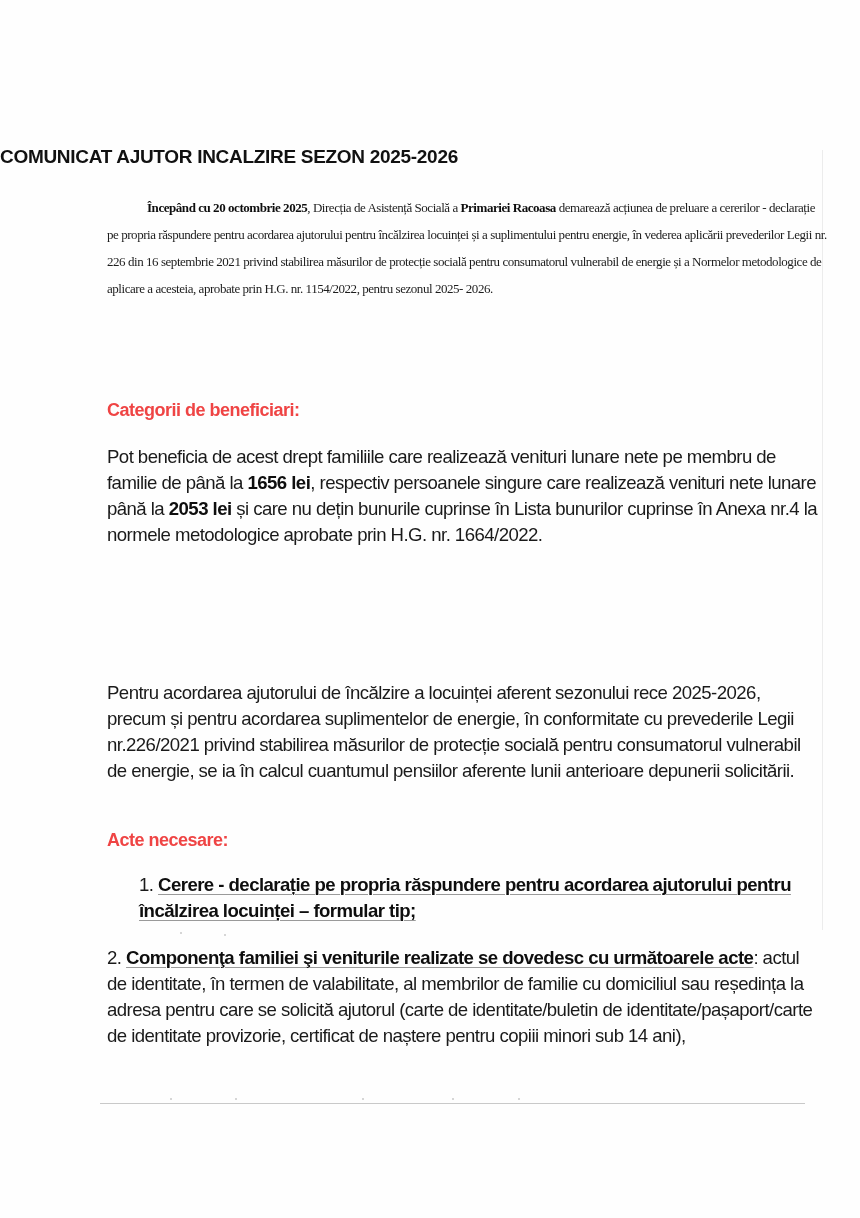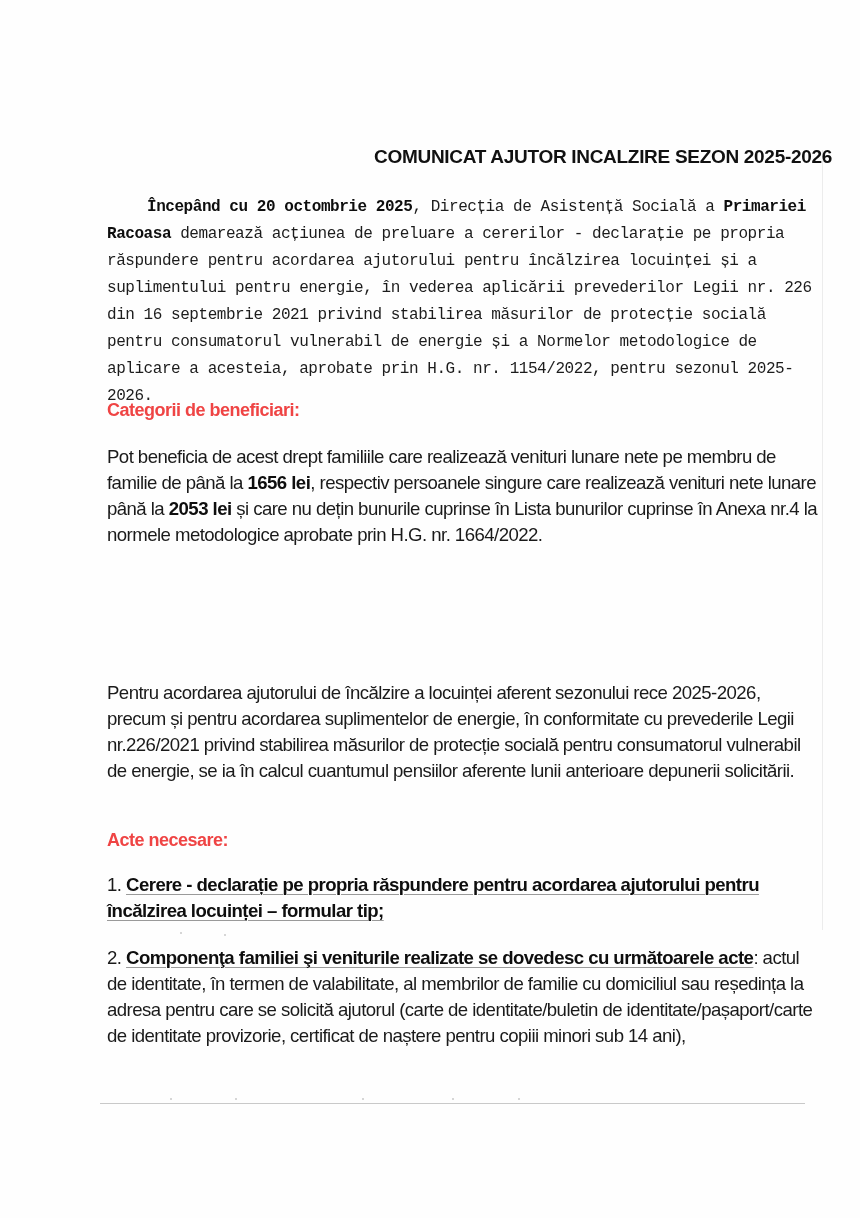--- a/index.html
+++ b/index.html
@@ -17,30 +17,30 @@
     .page {
       position: absolute;
       left: 0; top: 0;
       width: 860px; height: 1218px;
       background: #fefefe;
     }
     .title {
       position: absolute;
       left: 0; width: 832px;
       top: 146px;
-      text-align: right;
+      text-align: left;
       font-family: "Liberation Sans", sans-serif;
       font-weight: bold;
       font-size: 19px;
       letter-spacing: -0.3px;
       color: #111;
     }
     .calibri {
-      font-family: Liberation Mono, monospace;
-      font-size: 16px;
+      font-family: Liberation Serif, serif;
+      font-size: 13px;
       letter-spacing: -0.45px;
       line-height: 27px;
       color: #1c1c1c;
     }
     .arial {
       font-family: "Liberation Sans", sans-serif;
       font-size: 18.6px;
       letter-spacing: -0.55px;
       line-height: 26px;
       color: #1a1a1a;
@@ -103,21 +103,21 @@
 
   <div class="block arial" style="top:444px; width:715px;">
     <span>Pot beneficia de acest drept familiile care realizează venituri lunare nete pe membru de familie de până la </span><b>1656 lei</b><span>,  respectiv persoanele singure care realizează venituri nete lunare până la </span><b>2053 lei</b><span>  și care nu dețin bunurile cuprinse în Lista bunurilor cuprinse în Anexa nr.4 la normele metodologice aprobate prin H.G. nr. 1664/2022.</span>
   </div>
 
 
   <div class="block arial" style="top:680px; width:710px;">Pentru acordarea ajutorului de încălzire a locuinței aferent sezonului rece 2025-2026, precum și pentru acordarea suplimentelor de energie, în conformitate cu prevederile Legii nr.226/2021 privind stabilirea măsurilor de protecție socială pentru consumatorul vulnerabil de energie, se ia în calcul cuantumul pensiilor aferente lunii anterioare depunerii solicitării.</div>
 
   <div class="block heading" style="top:830px;">Acte necesare:</div>
 
-  <div class="block arial" style="top:872px; width:700px;">
+  <div class="block arial" style="top:872px; width:700px;margin-left:32px;">
     <span>1. </span><b class="u">Cerere - declarație pe propria răspundere pentru acordarea ajutorului pentru încălzirea locuinței – formular tip;</b><span></span>
   </div>
 
   <div class="block arial" style="top:945px; width:710px;">
     <span>2. </span><b class="u">Componenţa familiei şi veniturile realizate se dovedesc cu următoarele acte</b><span>: actul de identitate, în termen de valabilitate, al membrilor de familie cu domiciliul sau reședința la adresa pentru care se solicită ajutorul (carte de identitate/buletin de identitate/pașaport/carte de identitate provizorie, certificat de naștere pentru copiii minori sub 14 ani),</span>
   </div>
 
 </div>
 
 </body></html>

